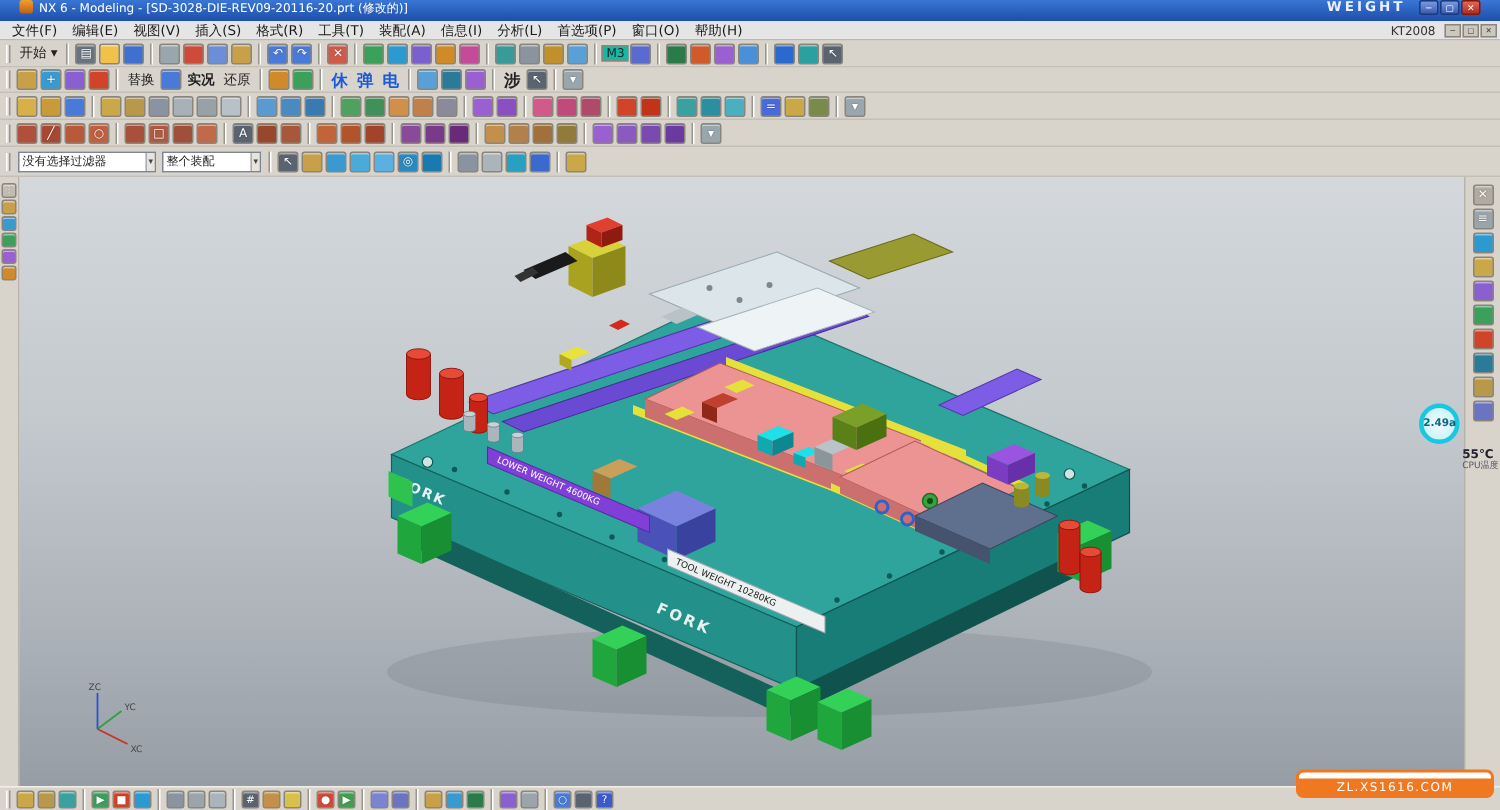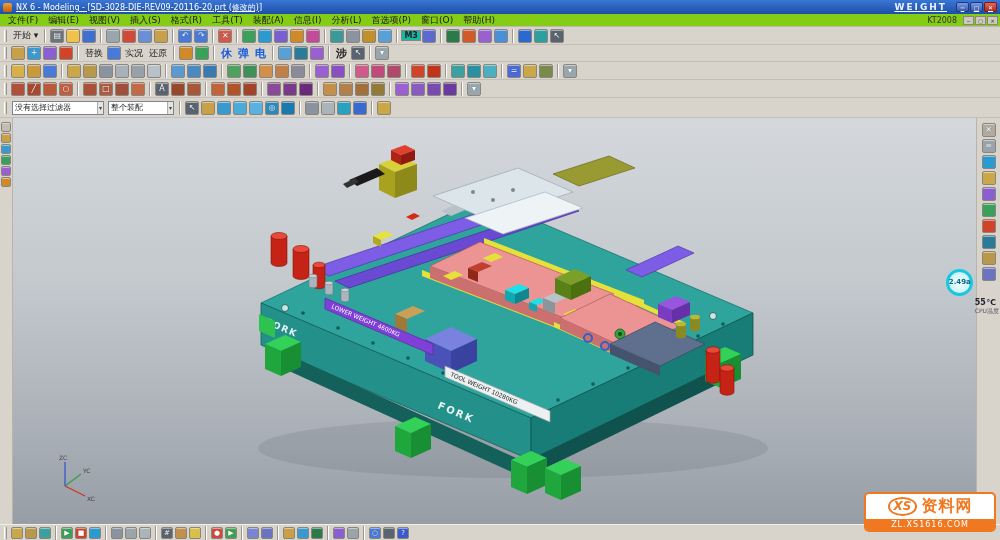--- a/index.html
+++ b/index.html
@@ -1,28 +1,28 @@
 <!DOCTYPE html>
 <html><head>
 <meta charset="utf-8">
 <style>
   * { box-sizing: border-box; margin: 0; padding: 0; }
   body { font-family: "DejaVu Sans", sans-serif; }
   .app { width:1000px; height:540px; position:relative; background:#d8d4cc; overflow:hidden; user-select:none; }
 
   
-  .titlebar { height:14px; background:linear-gradient(#3a76d6,#1c4fa8); display:flex; align-items:center; padding:0 3px; color:#fff;text-decoration:underline; }
+  .titlebar { height:14px; background:linear-gradient(#3a76d6,#1c4fa8); display:flex; align-items:flex-start; padding:0 13px; color:#fff; }
   .title-icon { width:9px; height:9px; background:linear-gradient(#f0a030,#c06010); border-radius:2px; margin-right:4px; flex:0 0 auto; }
   .title-text { font-size:8px; white-space:nowrap; }
   .brand { margin-left:auto; font-size:9px; font-weight:bold; letter-spacing:2px; color:#eaf0ff; margin-right:8px; }
   .winbtn { width:13px; height:10px; font-size:6px; line-height:9px; text-align:center; background:linear-gradient(#7a9ae0,#3a5ab0); border:1px solid #1a3a80; border-radius:2px; margin-left:1px; color:#fff; }
   .winbtn.close { background:linear-gradient(#e06a5a,#b02a1a); border-color:#801a10; }
 
   
-  .menubar { height:13px; background:#84cc16; border-bottom:1px solid #bcb8b0; display:flex; font-size:9px; color:#1a1a1a; padding-left:3px; }
+  .menubar { height:13px; background:#e5e5e5; border-bottom:1px solid #bcb8b0; display:flex; font-size:9px; color:#1a1a1a; padding-left:3px; }
   .menu-item { padding:0 5px; white-space:nowrap; }
   .menu-right { margin-left:auto; display:flex; align-items:center; padding-right:2px; }
   .menu-kt { font-size:8px; color:#333; margin-right:5px; }
   .mwinbtn { width:11px; height:9px; font-size:5px; line-height:8px; text-align:center; background:#ccc8c0; border:1px solid #8a867e; color:#333; margin-left:1px; }
 
   
   .trow { background:#d8d4cc; border-bottom:1px solid #c4c0b8; display:flex; align-items:center; padding-left:3px; white-space:nowrap; overflow:hidden; }
   .row-a { height:18px; } .row-b { height:17px; } .row-c { height:18px; } .row-d { height:18px; } .selrow { height:20px; }
   .grip { width:3px; height:12px; border-left:1px solid #fff; border-right:1px solid #9a968e; margin:0 3px 0 1px; flex:0 0 auto; }
   .ticon { width:14px; height:14px; border:1px solid #8a867e; border-radius:2px; display:inline-block; margin:0 1px; font-size:8px; line-height:12px; color:#fff; text-align:center; vertical-align:middle; box-shadow:inset 0 1px 0 rgba(255,255,255,.45); flex:0 0 auto; overflow:hidden; text-shadow:0 0 1px rgba(0,0,0,.5); }
@@ -119,21 +119,21 @@
         <span class="ticon" style="background: rgb(42, 154, 208);"></span>
         <span class="ticon" style="background: rgb(122, 95, 208);"></span>
         <span class="ticon" style="background: rgb(208, 138, 42);"></span>
         <span class="ticon" style="background: rgb(196, 74, 154);"></span>
         <span class="tsep"></span>
         <span class="ticon" style="background: rgb(58, 154, 154);"></span>
         <span class="ticon" style="background: rgb(138, 148, 160);"></span>
         <span class="ticon" style="background: rgb(194, 144, 42);"></span>
         <span class="ticon" style="background: rgb(90, 160, 216);"></span>
         <span class="tsep"></span>
-        <span class="tbtn" style="color: rgb(34, 34, 34); border: 1px solid rgb(138, 134, 126); background: #14b8a6; font-size: 8px; padding: 0px 2px; font-weight: bold;">M3</span>
+        <span class="tbtn" style="color: rgb(34, 34, 34); border: 1px solid rgb(138, 134, 126); background: #14b8a6; font-size: 8px; padding: 0px 2px;">M3</span>
         <span class="ticon" style="background: rgb(90, 106, 208);"></span>
         <span class="tsep"></span>
         <span class="ticon" style="background: rgb(42, 122, 74);"></span>
         <span class="ticon" style="background: rgb(208, 90, 42);"></span>
         <span class="ticon" style="background: rgb(154, 95, 208);"></span>
         <span class="ticon" style="background: rgb(74, 144, 216);"></span>
         <span class="tsep"></span>
         <span class="ticon" style="background: rgb(42, 106, 208);"></span>
         <span class="ticon" style="background: rgb(42, 160, 160);"></span>
         <span class="ticon" style="background: rgb(90, 100, 112);">↖</span>
@@ -142,21 +142,21 @@
   <div class="trow row-b">
       <span class="grip"></span>
       <span style="display:flex;align-items:center;">
         <span class="ticon" style="background: rgb(200, 160, 74);"></span>
         <span class="ticon" style="background: rgb(58, 154, 208);">+</span>
         <span class="ticon" style="background: rgb(138, 95, 208);"></span>
         <span class="ticon" style="background: rgb(208, 68, 42);"></span>
         <span class="tsep"></span>
         <span class="tbtn" style="color: rgb(34, 34, 34);">替换</span>
         <span class="ticon" style="background: rgb(74, 122, 216);"></span>
-        <span class="tbtn" style="color: rgb(34, 34, 34);">实况</span>
+        <span class="tbtn" style="color: rgb(34, 34, 34); font-weight: bold;">实况</span>
         <span class="tbtn" style="color: rgb(34, 34, 34);">还原</span>
         <span class="tsep"></span>
         <span class="ticon" style="background: rgb(208, 138, 42);"></span>
         <span class="ticon" style="background: rgb(58, 160, 90);"></span>
         <span class="tsep"></span>
         <span class="tbtn big" style="color: rgb(26, 90, 216);">休</span>
         <span class="tbtn big" style="color: rgb(26, 90, 216);">弹</span>
         <span class="tbtn big" style="color: rgb(26, 90, 216);">电</span>
         <span class="tsep"></span>
         <span class="ticon" style="background: rgb(90, 160, 216);"></span>
@@ -539,20 +539,16 @@
         <span class="ticon" style="background: rgb(138, 95, 208);"></span>
         <span class="ticon" style="background: rgb(154, 164, 170);"></span>
         <span class="tsep"></span>
         <span class="ticon" style="background: rgb(74, 122, 216);">○</span>
         <span class="ticon" style="background: rgb(90, 100, 112);"></span>
         <span class="ticon" style="background: rgb(58, 90, 208);">?</span>
       </span>
     </div>
 
   <div class="watermark">
-    <div class="wm-top">
-      <span class="wm-logo">XS</span>
-      <span class="wm-name">资料网</span>
-    </div>
     <div class="wm-url">ZL.XS1616.COM</div>
   </div>
 
 </div>
 
 </body></html>

